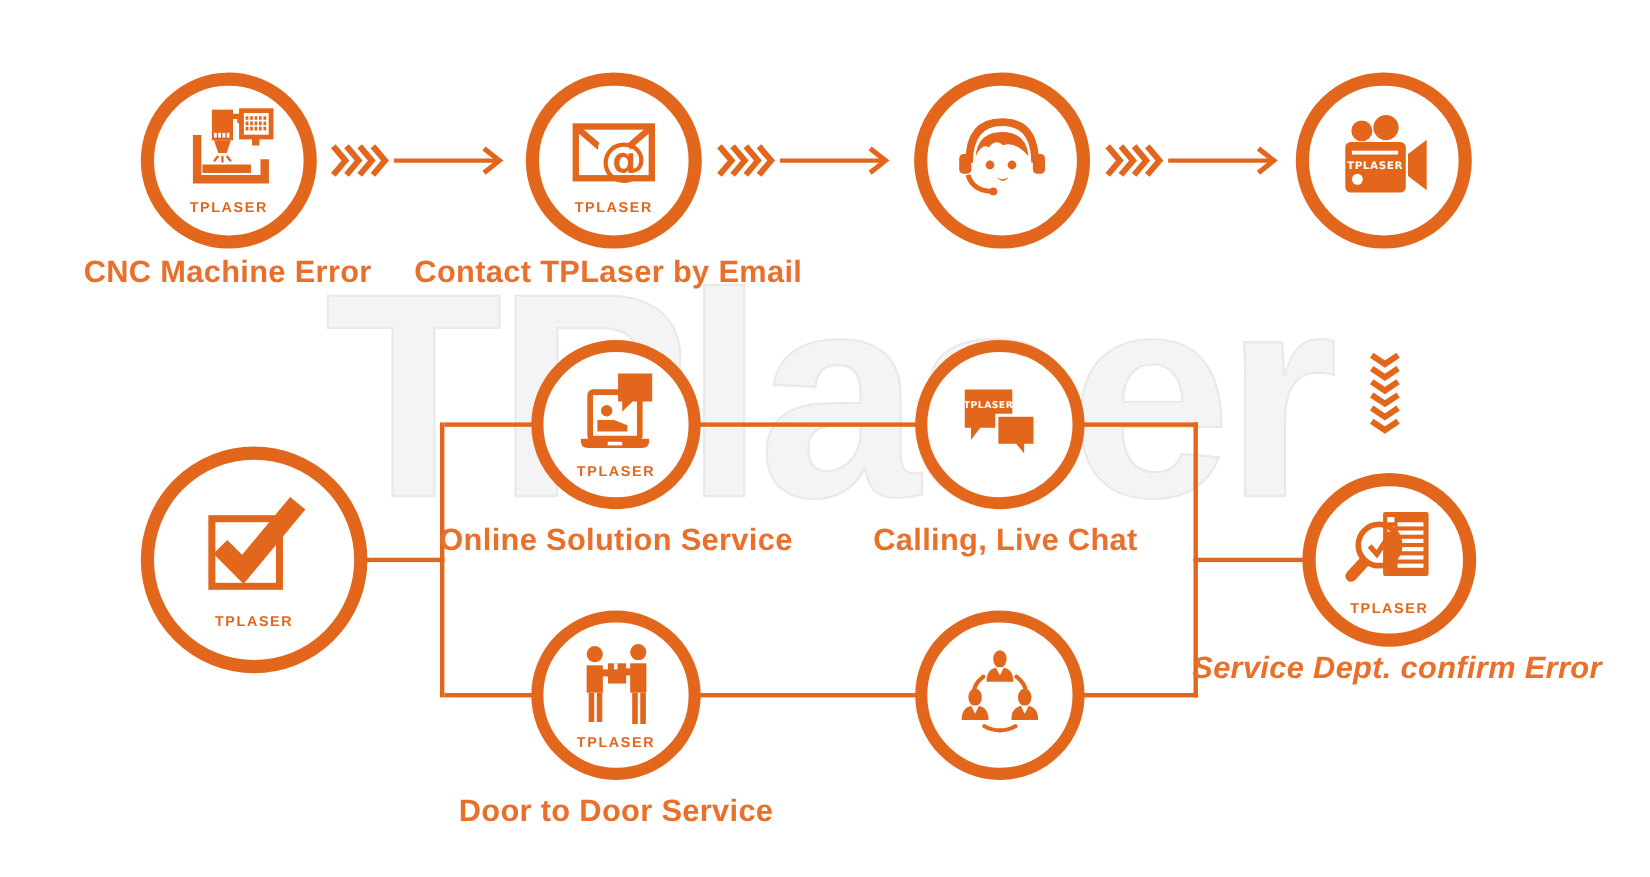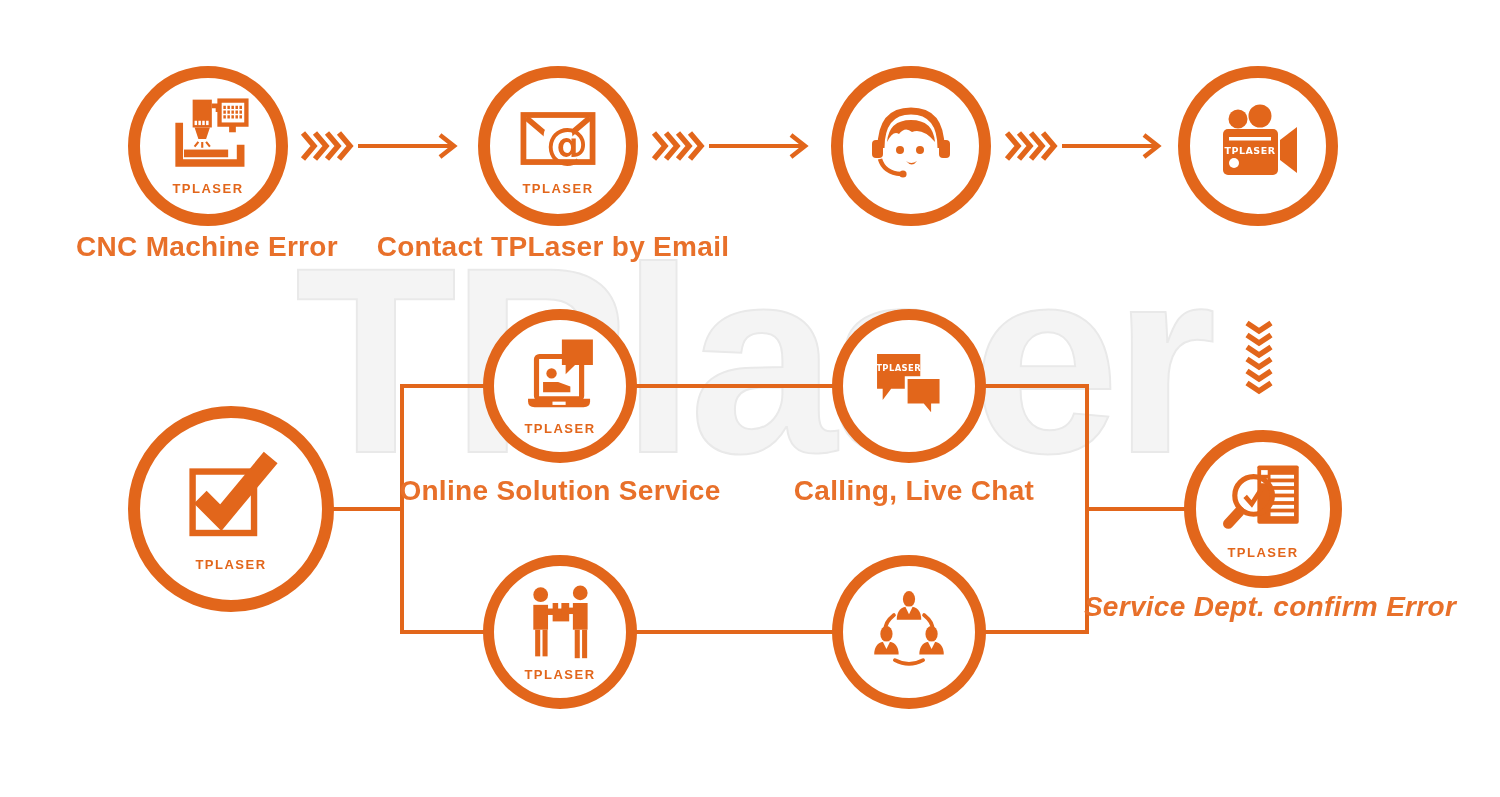--- a/index.html
+++ b/index.html
@@ -183,20 +183,21 @@
       <rect class="fill" x="42" y="25" width="18" height="20"></rect>
       <rect x="48" y="25" width="3.5" height="6" fill="#fff"></rect>
       <circle class="fill" cx="72" cy="14" r="8"></circle>
       <rect class="fill" x="64" y="25" width="16" height="29"></rect>
       <rect class="fill" x="52" y="30" width="13" height="7"></rect>
       <rect class="fill" x="66" y="54" width="5.5" height="31"></rect>
       <rect class="fill" x="74" y="54" width="5.5" height="31"></rect>
     </svg>
     <span class="badge" style="bottom:16px;">TPLASER</span>
   </div>
+  <div class="label" style="left:360px;top:721px;">Door to Door Service</div>
 
   <div class="node thin" style="left:832px;top:555px;width:154px;height:154px;">
     <svg width="94" height="94" viewBox="0 0 100 100">
       <g>
         <ellipse class="fill" cx="50" cy="15" rx="6.5" ry="8.5"></ellipse>
         <path class="fill" d="M37,37 Q37,23 50,23 Q63,23 63,37 Z"></path>
         <polygon points="46,23 50,31 54,23" fill="#fff"></polygon>
       </g>
       <g>
         <ellipse class="fill" cx="26" cy="52" rx="6.5" ry="8.5"></ellipse>

